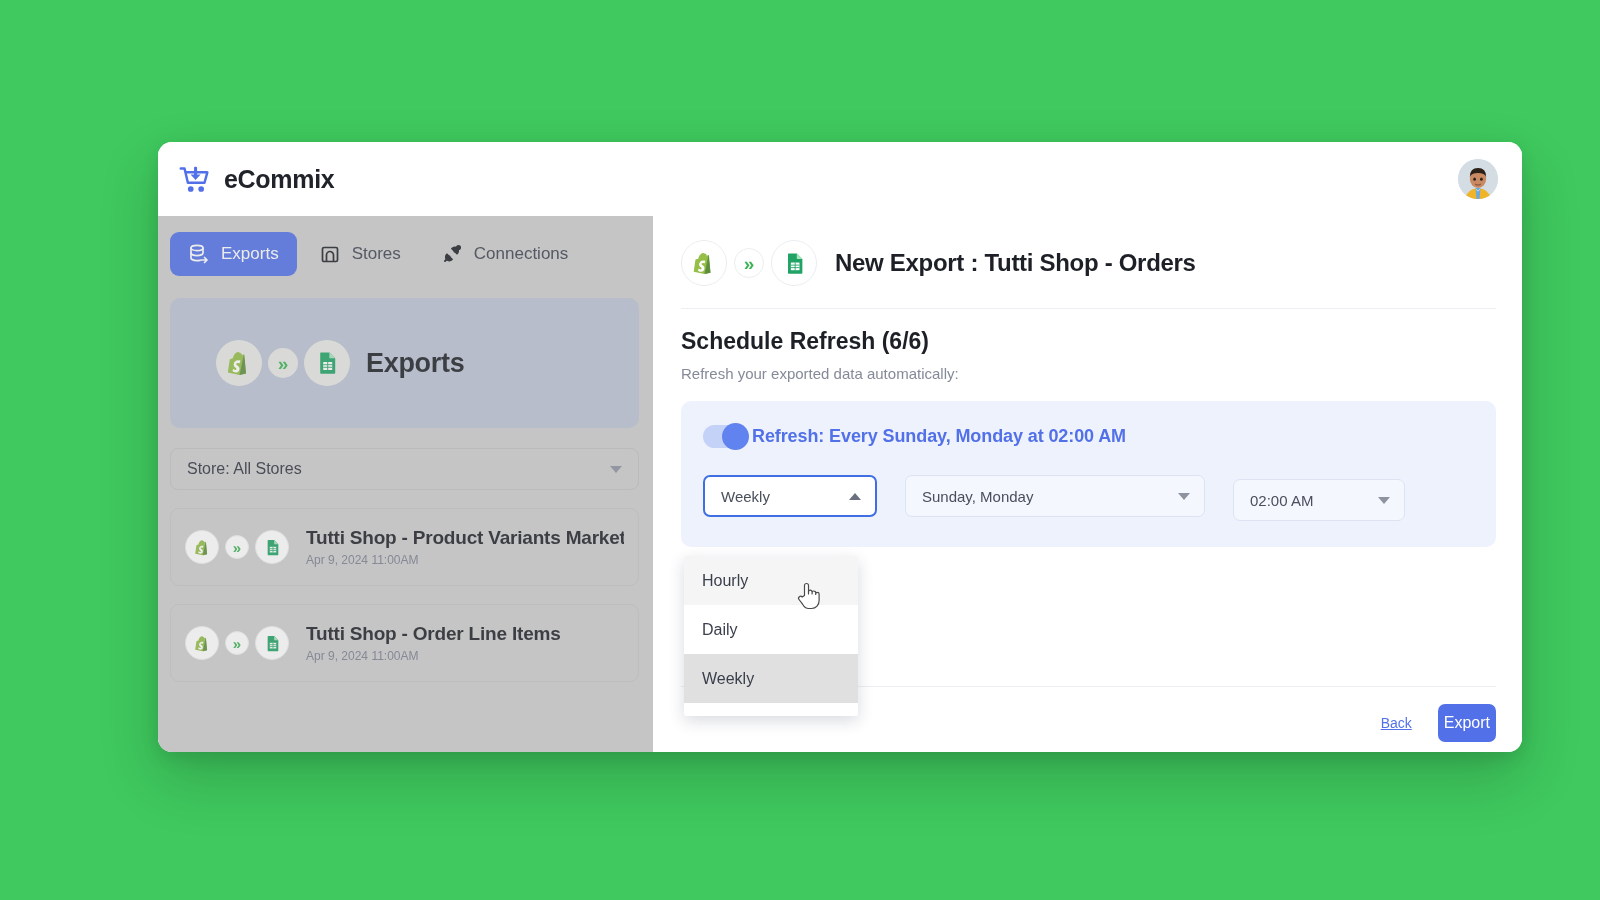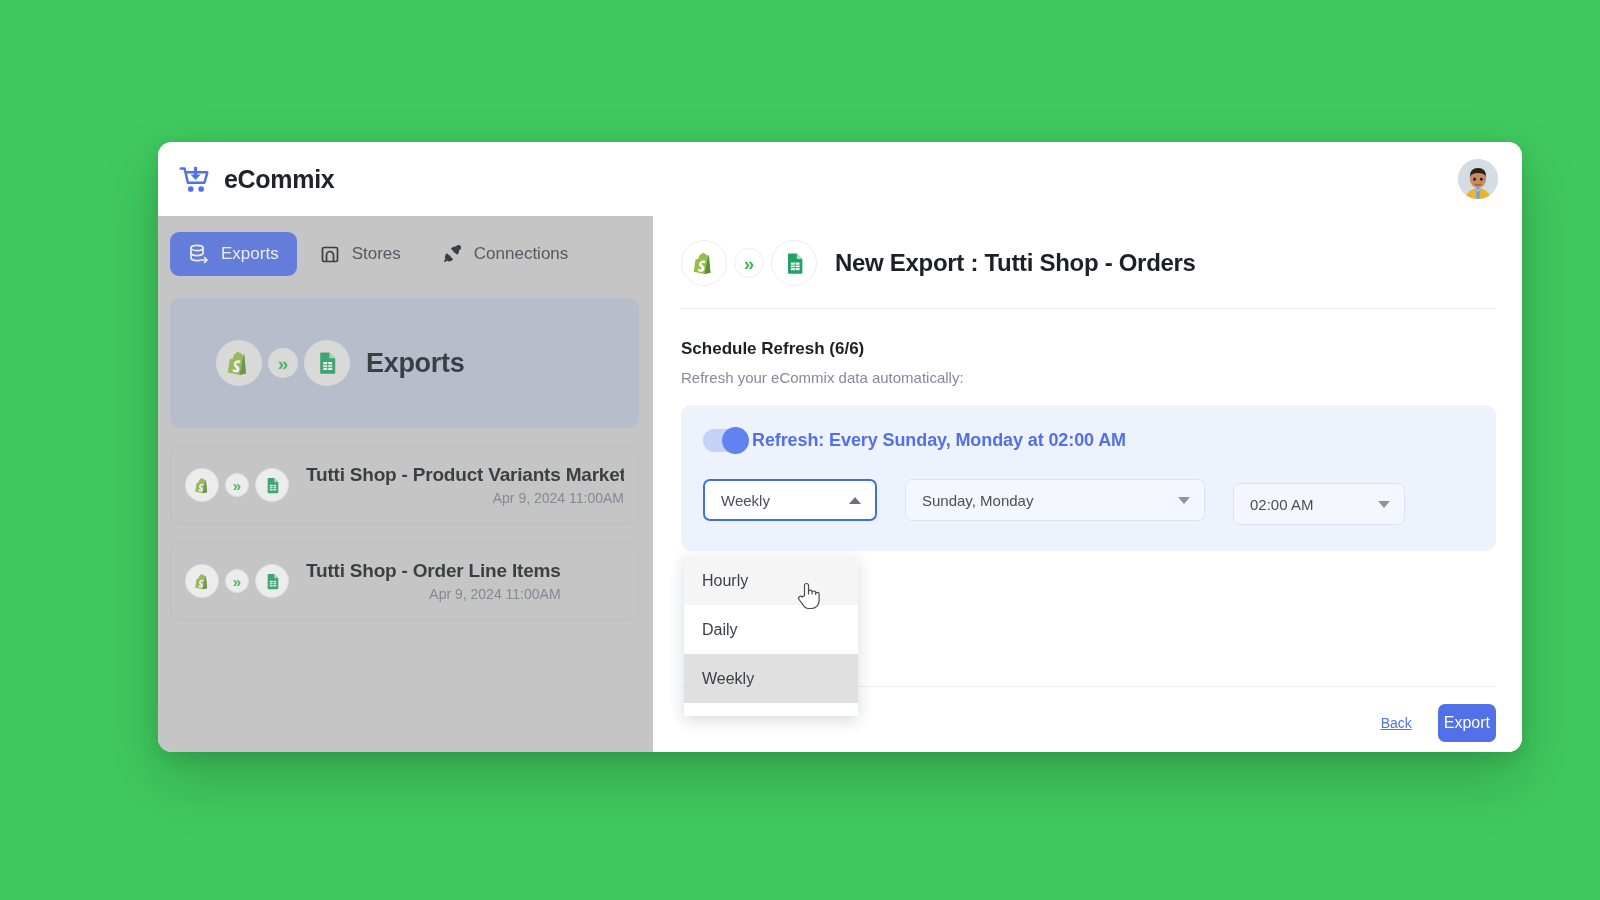--- a/index.html
+++ b/index.html
@@ -195,24 +195,23 @@
   }
   .export-row .chain { margin-right: 4px; }
   .export-text { overflow: hidden; white-space: nowrap; }
   .export-name {
     font-size: 19px;
     font-weight: bold;
     color: #1d2026;
     letter-spacing: -0.2px;
   }
   .export-date {
-    font-size: 14px;
+    font-size: 12px;
     color: #7b8090;
     margin-top: 4px;
-    text-align: right;
   }
 
   
   .main {
     flex: 1 1 auto;
     background: #ffffff;
     padding: 24px 26px 0 28px;
     position: relative;
     min-width: 0;
   }
@@ -225,22 +224,22 @@
   }
   .main-header .chain { gap: 7px; }
   .main-title {
     font-size: 24px;
     font-weight: bold;
     color: #1d2026;
     letter-spacing: -0.3px;
   }
 
   .step-title {
-    margin-top: 30px;
-    font-size: 17px;
+    margin-top: 19px;
+    font-size: 23px;
     font-weight: bold;
     color: #1d2026;
   }
   .step-sub {
     margin-top: 10px;
     font-size: 15px;
     color: #858a98;
   }
 
   .refresh-panel {
@@ -468,20 +467,24 @@
                 <rect x="8.2" y="11" width="9" height="8" fill="#ffffff"></rect>
                 <g stroke="#21A366" stroke-width="0.9">
                   <path d="M8.2 13.7 H17.2 M8.2 16.3 H17.2 M12.7 11 V19"></path>
                 </g>
               </svg>
             </span>
           </div>
           <span class="exports-title">Exports</span>
         </div>
 
+        <div class="store-filter">
+          <span>Store: All Stores</span>
+          <span class="caret-sm"></span>
+        </div>
 
         <div class="export-row">
           <div class="chain">
             <span class="chip sm plain">
               <svg viewBox="0 0 24 24" width="17" height="17">
                 <path d="M16.5 4.1 c-.2-.1-.5 0-.7 .1 l-1 .6 c-.3-1-.9-2.2-2.1-2.2 h-.1 c-.4-.5-.9-.7-1.3-.7 -3 0-4.5 3.8-5 5.8 l-2.1 .6 c-.6 .2-.7 .2-.8 .8 L1.7 20.8 12.5 23 l6-1.3z" fill="#95BF47"></path>
                 <path d="M16.5 4.1 L12.5 23 l6-1.3 L16.9 4.3z" fill="#5E8E3E"></path>
                 <path d="M13.3 10.2 l-.8 2.3 s-.7-.4-1.6-.4 c-1.3 0-1.4 .8-1.4 1 0 1.1 3 1.5 3 4.2 0 2.1-1.4 3.5-3.2 3.5 -2.2 0-3.3-1.4-3.3-1.4 l.6-2 s1.1 1 2.1 1 c.6 0 .9-.5 .9-.9 0-1.4-2.5-1.5-2.5-3.9 0-2.1 1.5-4.1 4.5-4.1 1.2 0 1.7 .3 1.7 .3z" fill="#FFFFFF"></path>
               </svg>
             </span>
@@ -553,21 +556,21 @@
                 <g stroke="#21A366" stroke-width="0.9">
                     <path d="M8.2 13.7 H17.2 M8.2 16.3 H17.2 M12.7 11 V19"></path>
                   </g>
               </svg>
             </span>
           </div>
           <span class="main-title">New Export : Tutti Shop - Orders</span>
         </div>
 
         <div class="step-title">Schedule Refresh (6/6)</div>
-        <div class="step-sub">Refresh your eCommix data automatically:</div>
+        <div class="step-sub">Refresh your exported data automatically:</div>
 
         <div class="refresh-panel">
           <div class="toggle-row">
             <div class="toggle">
               <div class="knob"></div>
             </div>
             <span class="refresh-label">Refresh: Every Sunday, Monday at 02:00 AM</span>
           </div>
 
           <div class="selects-row">

